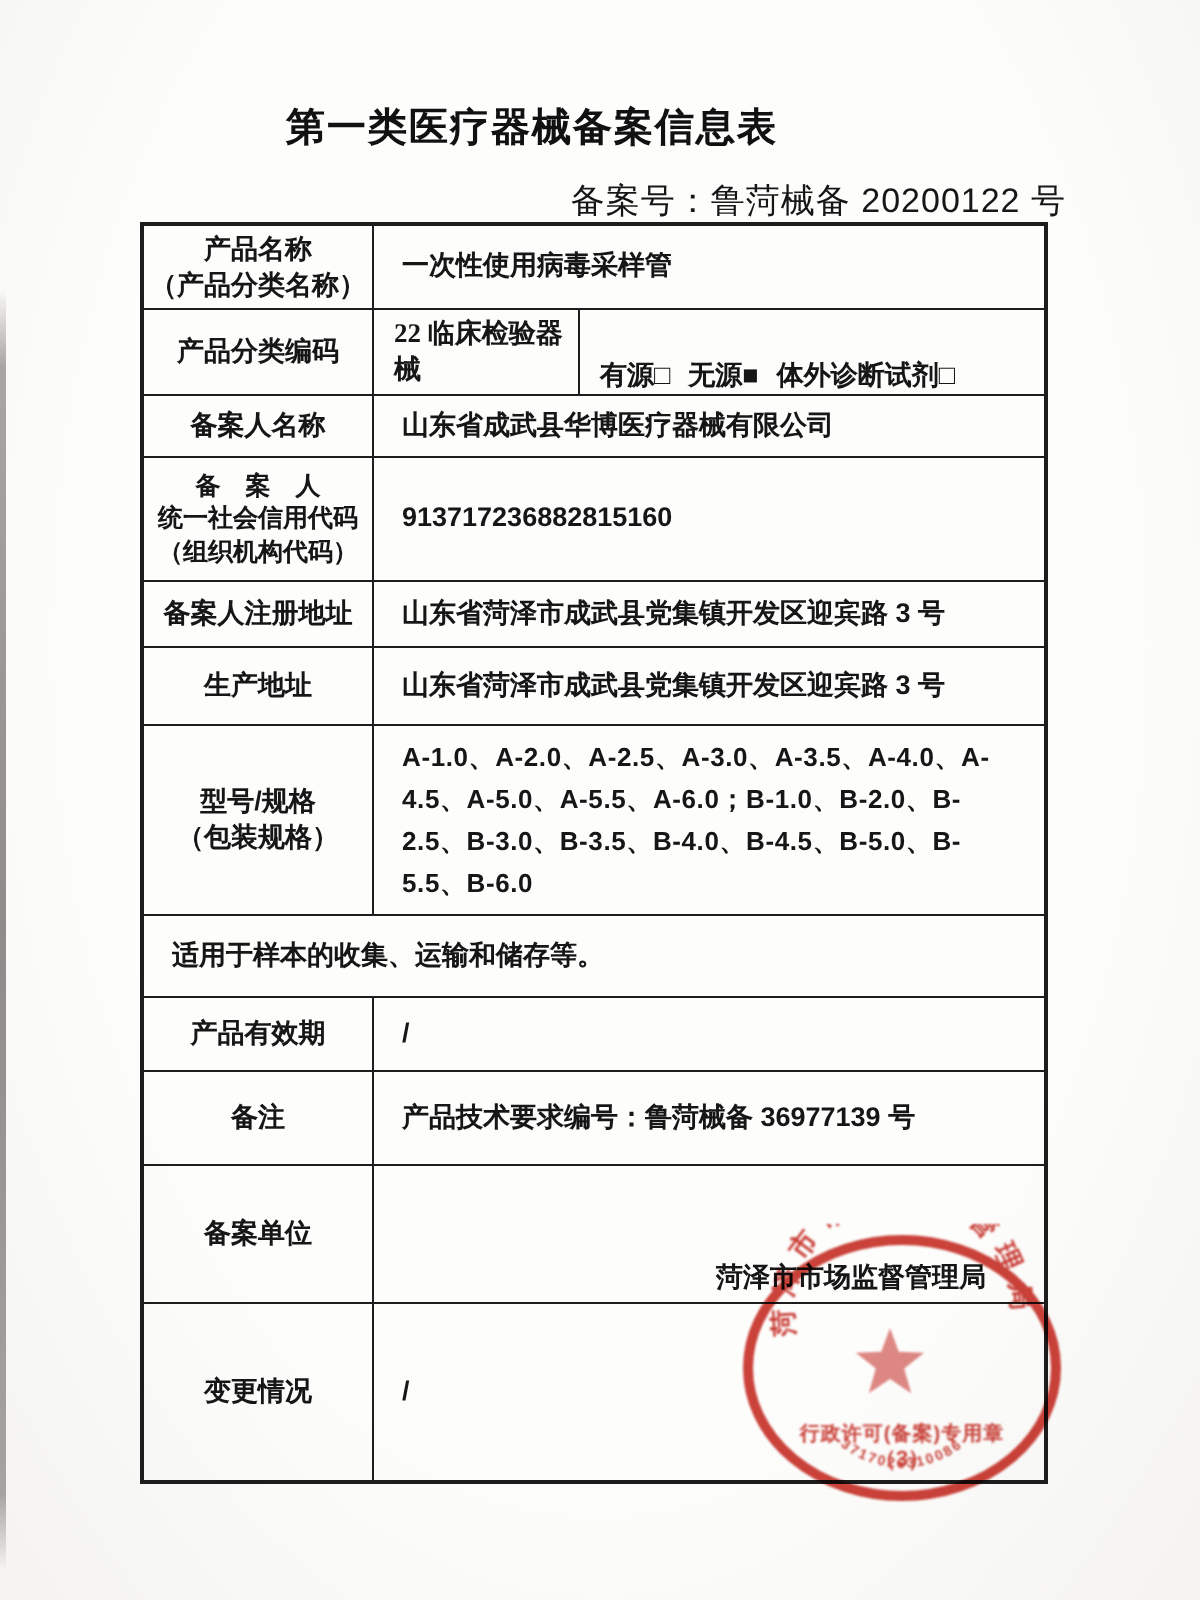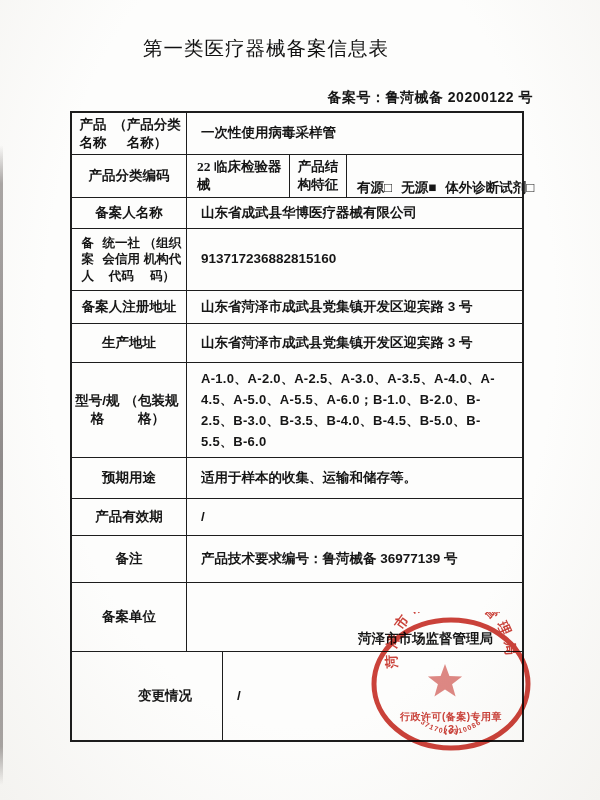--- a/index.html
+++ b/index.html
@@ -7,54 +7,54 @@
   body {
     position: relative;
     font-family: "Liberation Sans", "DejaVu Sans", sans-serif;
     background:
       radial-gradient(ellipse at 50% 40%, #fdfdfc 60%, #f4f3f0 100%);
     color: #161616;
     overflow: hidden;
   }
   .title {
     position: absolute;
-    left: 0; top: 35px; width: 532px;
+    left: 0; top: 50px; width: 532px;
     text-align: center;
     font-size: 19.5px;
-    font-weight: 400;
+    font-weight: 700;
     letter-spacing: 1px;
     color: #111;
   }
   .record-no {
     position: absolute;
     top: 89px; right: 67px;
-    font-size: 14px;
-    font-weight: 700;
+    font-size: 17px;
+    font-weight: 400;
     letter-spacing: 0.5px;
   }
   .form-table {
     position: absolute;
     left: 70px; top: 111px;
     width: 454px; height: 631px;
     border: 2px solid #1d1d1d;
     display: flex;
     flex-direction: column;
     background: transparent;
   }
   .row {
     display: flex;
     flex: 0 0 auto;
     border-bottom: 1.5px solid #1d1d1d;
   }
-  .row:last-child { border-bottom: none; flex: 1 1 auto; margin-left: 36px; }
+  .row:last-child { border-bottom: none; flex: 1 1 auto; }
   .cell-label {
     flex: 0 0 115px;
     border-right: 1.5px solid #1d1d1d;
     display: flex;
-    flex-direction: row;
+    flex-direction: column;
     align-items: center;
     justify-content: center;
     text-align: center;
     font-size: 13.5px;
     font-weight: 700;
     line-height: 1.32;
     padding: 2px 3px;
   }
   .cell-value {
     flex: 1 1 auto;
@@ -132,23 +132,20 @@
     <div class="cell-label">
       <span>产品名称</span>
       <span>（产品分类名称）</span>
     </div>
     <div class="cell-value">一次性使用病毒采样管</div>
   </div>
 
   <div class="row" style="flex-basis:43px">
     <div class="cell-label">产品分类编码</div>
     <div class="cell-sub w-code">22 临床检验器械</div>
-    <div class="cell-sub w-feature">
-      <span><span>产品结</span><br><span>构特征</span></span>
-    </div>
     <div class="cell-options">
       <span>有源□</span>
       <span>无源■</span>
       <span>体外诊断试剂□</span>
     </div>
   </div>
 
   <div class="row" style="flex-basis:31px">
     <div class="cell-label">备案人名称</div>
     <div class="cell-value">山东省成武县华博医疗器械有限公司</div>
@@ -176,21 +173,20 @@
   <div class="row" style="flex-basis:95px">
     <div class="cell-label">
       <span>型号/规格</span>
       <span>（包装规格）</span>
     </div>
     <div class="cell-value spec-value">A-1.0、A-2.0、A-2.5、A-3.0、A-3.5、A-4.0、A-4.5、A-5.0、A-5.5、A-6.0；B-1.0、B-2.0、B-2.5、B-3.0、B-3.5、B-4.0、B-4.5、B-5.0、B-5.5、B-6.0</div>
   </div>
 
 
   <div class="row" style="flex-basis:41px">
-    <div class="cell-label">预期用途</div>
     <div class="cell-value">适用于样本的收集、运输和储存等。</div>
   </div>
 
   <div class="row" style="flex-basis:37px">
     <div class="cell-label">产品有效期</div>
     <div class="cell-value">/</div>
   </div>
 
   <div class="row" style="flex-basis:47px">
     <div class="cell-label">备注</div>

